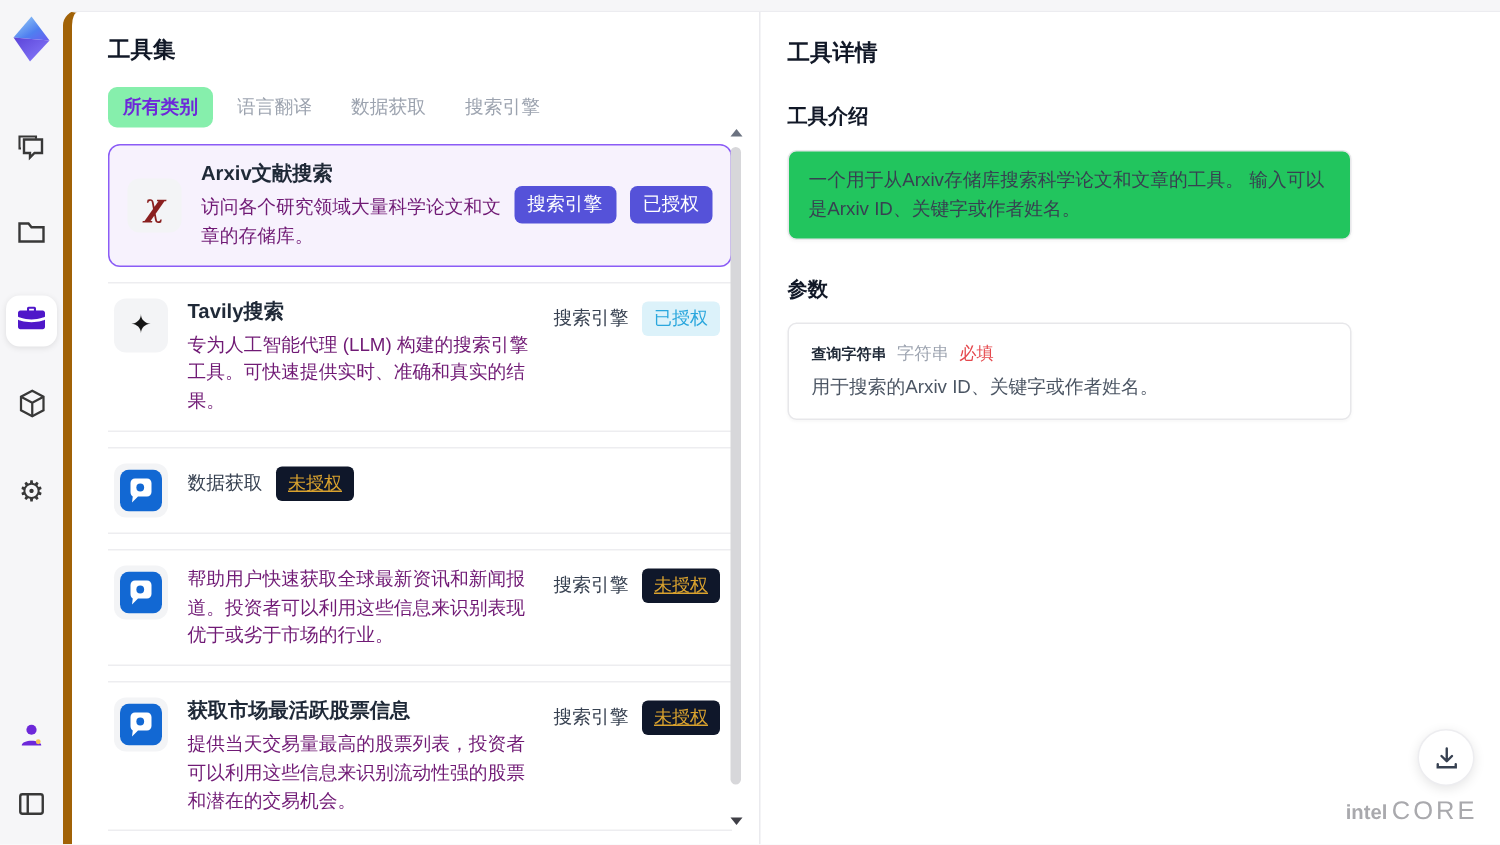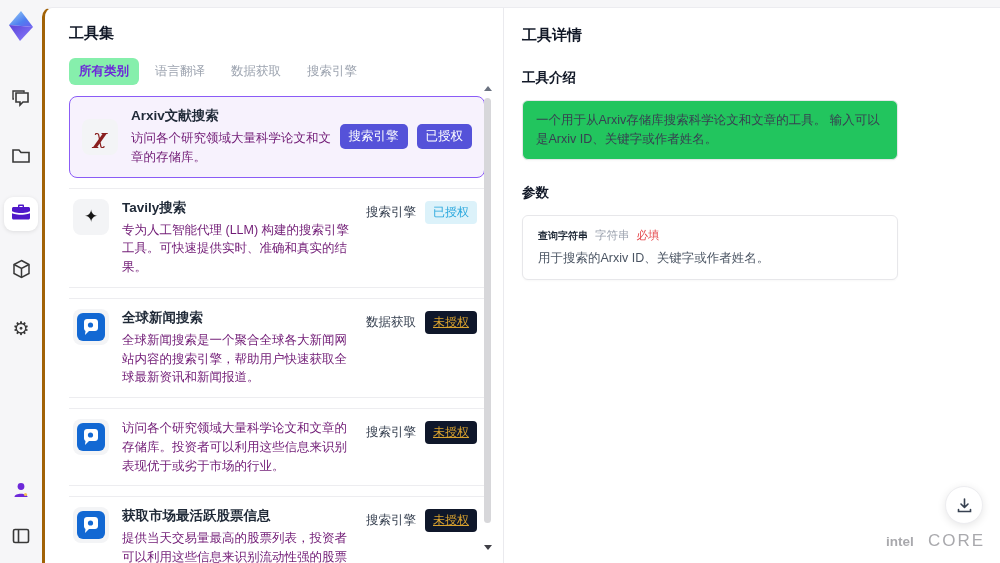--- a/index.html
+++ b/index.html
@@ -14,21 +14,21 @@
           display:flex; flex-direction:column; align-items:center; }
   .rail-logo { margin-top:9px; width:30px; height:34px; display:flex; align-items:center; justify-content:center; }
   .rail-icons { margin-top:40px; display:flex; flex-direction:column; gap:23px; align-items:center; }
   .rail-item { width:34px; height:34px; display:flex; align-items:center; justify-content:center; border-radius:9px; cursor:pointer; }
   .rail-item.active { background:#ffffff; box-shadow:0 1px 4px rgba(0,0,0,.10); }
   .rail-bottom { margin-top:auto; margin-bottom:10px; display:flex; flex-direction:column; gap:12px; align-items:center; }
   .gear-glyph { font-size:19px; color:#383838; line-height:1; }
 
   
   .shell { position:absolute; left:42px; top:7px; width:958px; height:556px; background:#ffffff;
-           border-top-left-radius:10px; border-top:1px solid #ececf0; border-left:3px solid #a16207; overflow:hidden; }
+           border-top-left-radius:10px; border-top:1px solid #ececf0; border-left:6px solid #a16207; overflow:hidden; }
 
   
   .panel-left { position:absolute; left:0; top:0; width:458px; height:100%; padding:16px 0 0 24px; }
   .page-title { font-size:15px; font-weight:bold; color:#111827; }
   .tabs { display:flex; gap:6px; margin-top:15px; align-items:center; }
   .tab { font-size:12.5px; color:#9ca3af; padding:5px 10px; border-radius:6px; cursor:pointer; white-space:nowrap; }
   .tab.active { background:#86efac; color:#6d28d9; font-weight:bold; }
 
   .tool-list { margin-top:11px; width:416px; }
   .tool-card { position:relative; display:flex; align-items:flex-start; padding:10px 8px 10px 4px;
@@ -69,21 +69,21 @@
   .param-name { font-size:10px; font-weight:bold; color:#1f2937; }
   .param-type { font-size:11.5px; color:#9ca3af; }
   .param-required { font-size:11.5px; color:#e5484d; }
   .param-desc { margin-top:7px; font-size:12.5px; color:#4b5563; }
 
   
   .fab { position:absolute; right:17px; bottom:39px; width:38px; height:38px; border-radius:50%;
          background:#fff; border:1px solid #ededf0; box-shadow:0 2px 8px rgba(0,0,0,.10);
          display:flex; align-items:center; justify-content:center; cursor:pointer; z-index:6; }
   .intel-mark { position:absolute; right:15px; bottom:12px; color:#a9a9ad; z-index:6;
-                display:flex; align-items:baseline; gap:14px; }
+                display:flex; align-items:baseline; gap:3px; }
   .intel-word { font-size:13.5px; font-weight:bold; letter-spacing:0; }
   .core-word { font-size:17px; letter-spacing:2px; font-weight:500; }
 </style>
 </head>
 <body>
 
 <nav class="rail">
   <div class="rail-logo">
     <svg width="28" height="32" viewBox="0 0 28 32">
       <defs>
@@ -198,40 +198,36 @@
       </div>
 
       <div class="tool-card">
         <div class="tool-icon">
           <svg width="28" height="28" viewBox="0 0 28 28">
             <rect width="28" height="28" rx="6" fill="#1268d3"></rect>
             <path d="M7 9 C7 7.3 8.3 6 10 6 H18 C19.7 6 21 7.3 21 9 V15 C21 16.7 19.7 18 18 18 H12 L8 22 L8.5 18 C7.6 17.6 7 16.4 7 15 Z" fill="#ffffff"></path>
             <circle cx="13.5" cy="12" r="2.6" fill="#1268d3"></circle>
           </svg>
         </div>
-        <div class="tool-text">
-          <div class="tool-name">全球新闻搜索</div>
-          <div class="tool-desc">全球新闻搜索是一个聚合全球各大新闻网站内容的搜索引擎，帮助用户快速获取全球最新资讯和新闻报道。</div>
-        </div>
         <div class="tool-meta">
           <span class="tool-cat">数据获取</span>
           <span class="badge tool-status st-unauth">未授权</span>
         </div>
       </div>
 
       <div class="tool-card">
         <div class="tool-icon">
           <svg width="28" height="28" viewBox="0 0 28 28">
             <rect width="28" height="28" rx="6" fill="#1268d3"></rect>
             <path d="M7 9 C7 7.3 8.3 6 10 6 H18 C19.7 6 21 7.3 21 9 V15 C21 16.7 19.7 18 18 18 H12 L8 22 L8.5 18 C7.6 17.6 7 16.4 7 15 Z" fill="#ffffff"></path>
             <circle cx="13.5" cy="12" r="2.6" fill="#1268d3"></circle>
           </svg>
         </div>
         <div class="tool-text">
-          <div class="tool-desc">访问各个研究领域大量科学论文和文章的存储库。投资者可以利用这些信息来识别表现优于或劣于市场的行业。</div>
+          <div class="tool-desc">帮助用户快速获取全球最新资讯和新闻报道。投资者可以利用这些信息来识别表现优于或劣于市场的行业。</div>
         </div>
         <div class="tool-meta">
           <span class="tool-cat">搜索引擎</span>
           <span class="badge tool-status st-unauth">未授权</span>
         </div>
       </div>
 
       <div class="tool-card">
         <div class="tool-icon">
           <svg width="28" height="28" viewBox="0 0 28 28">

